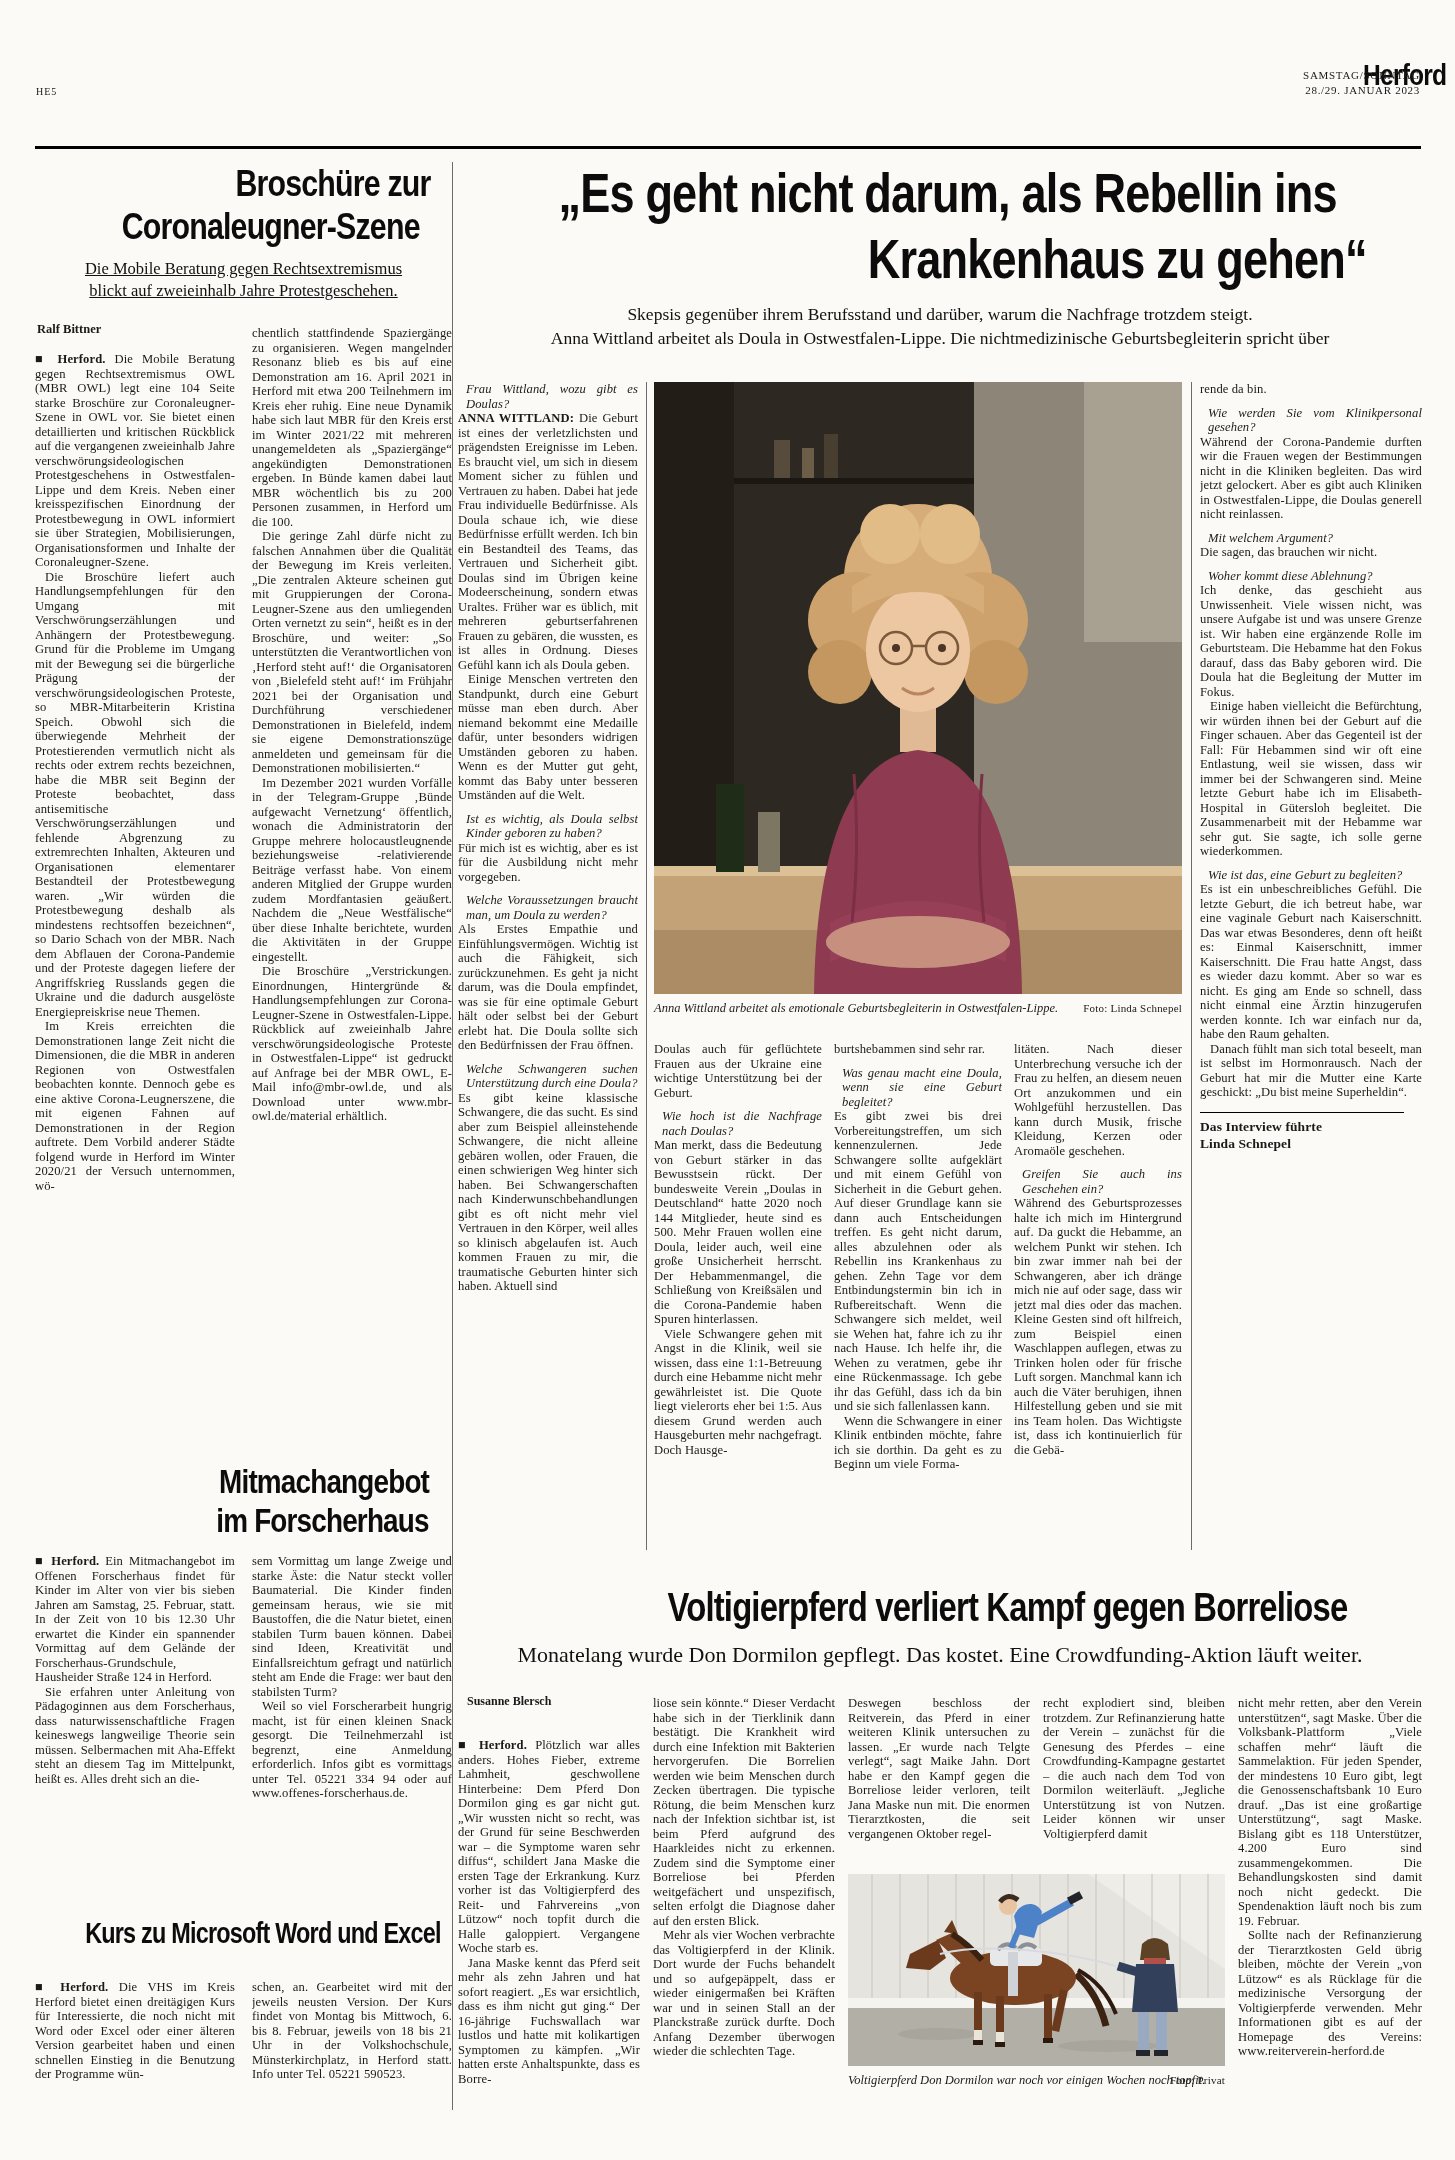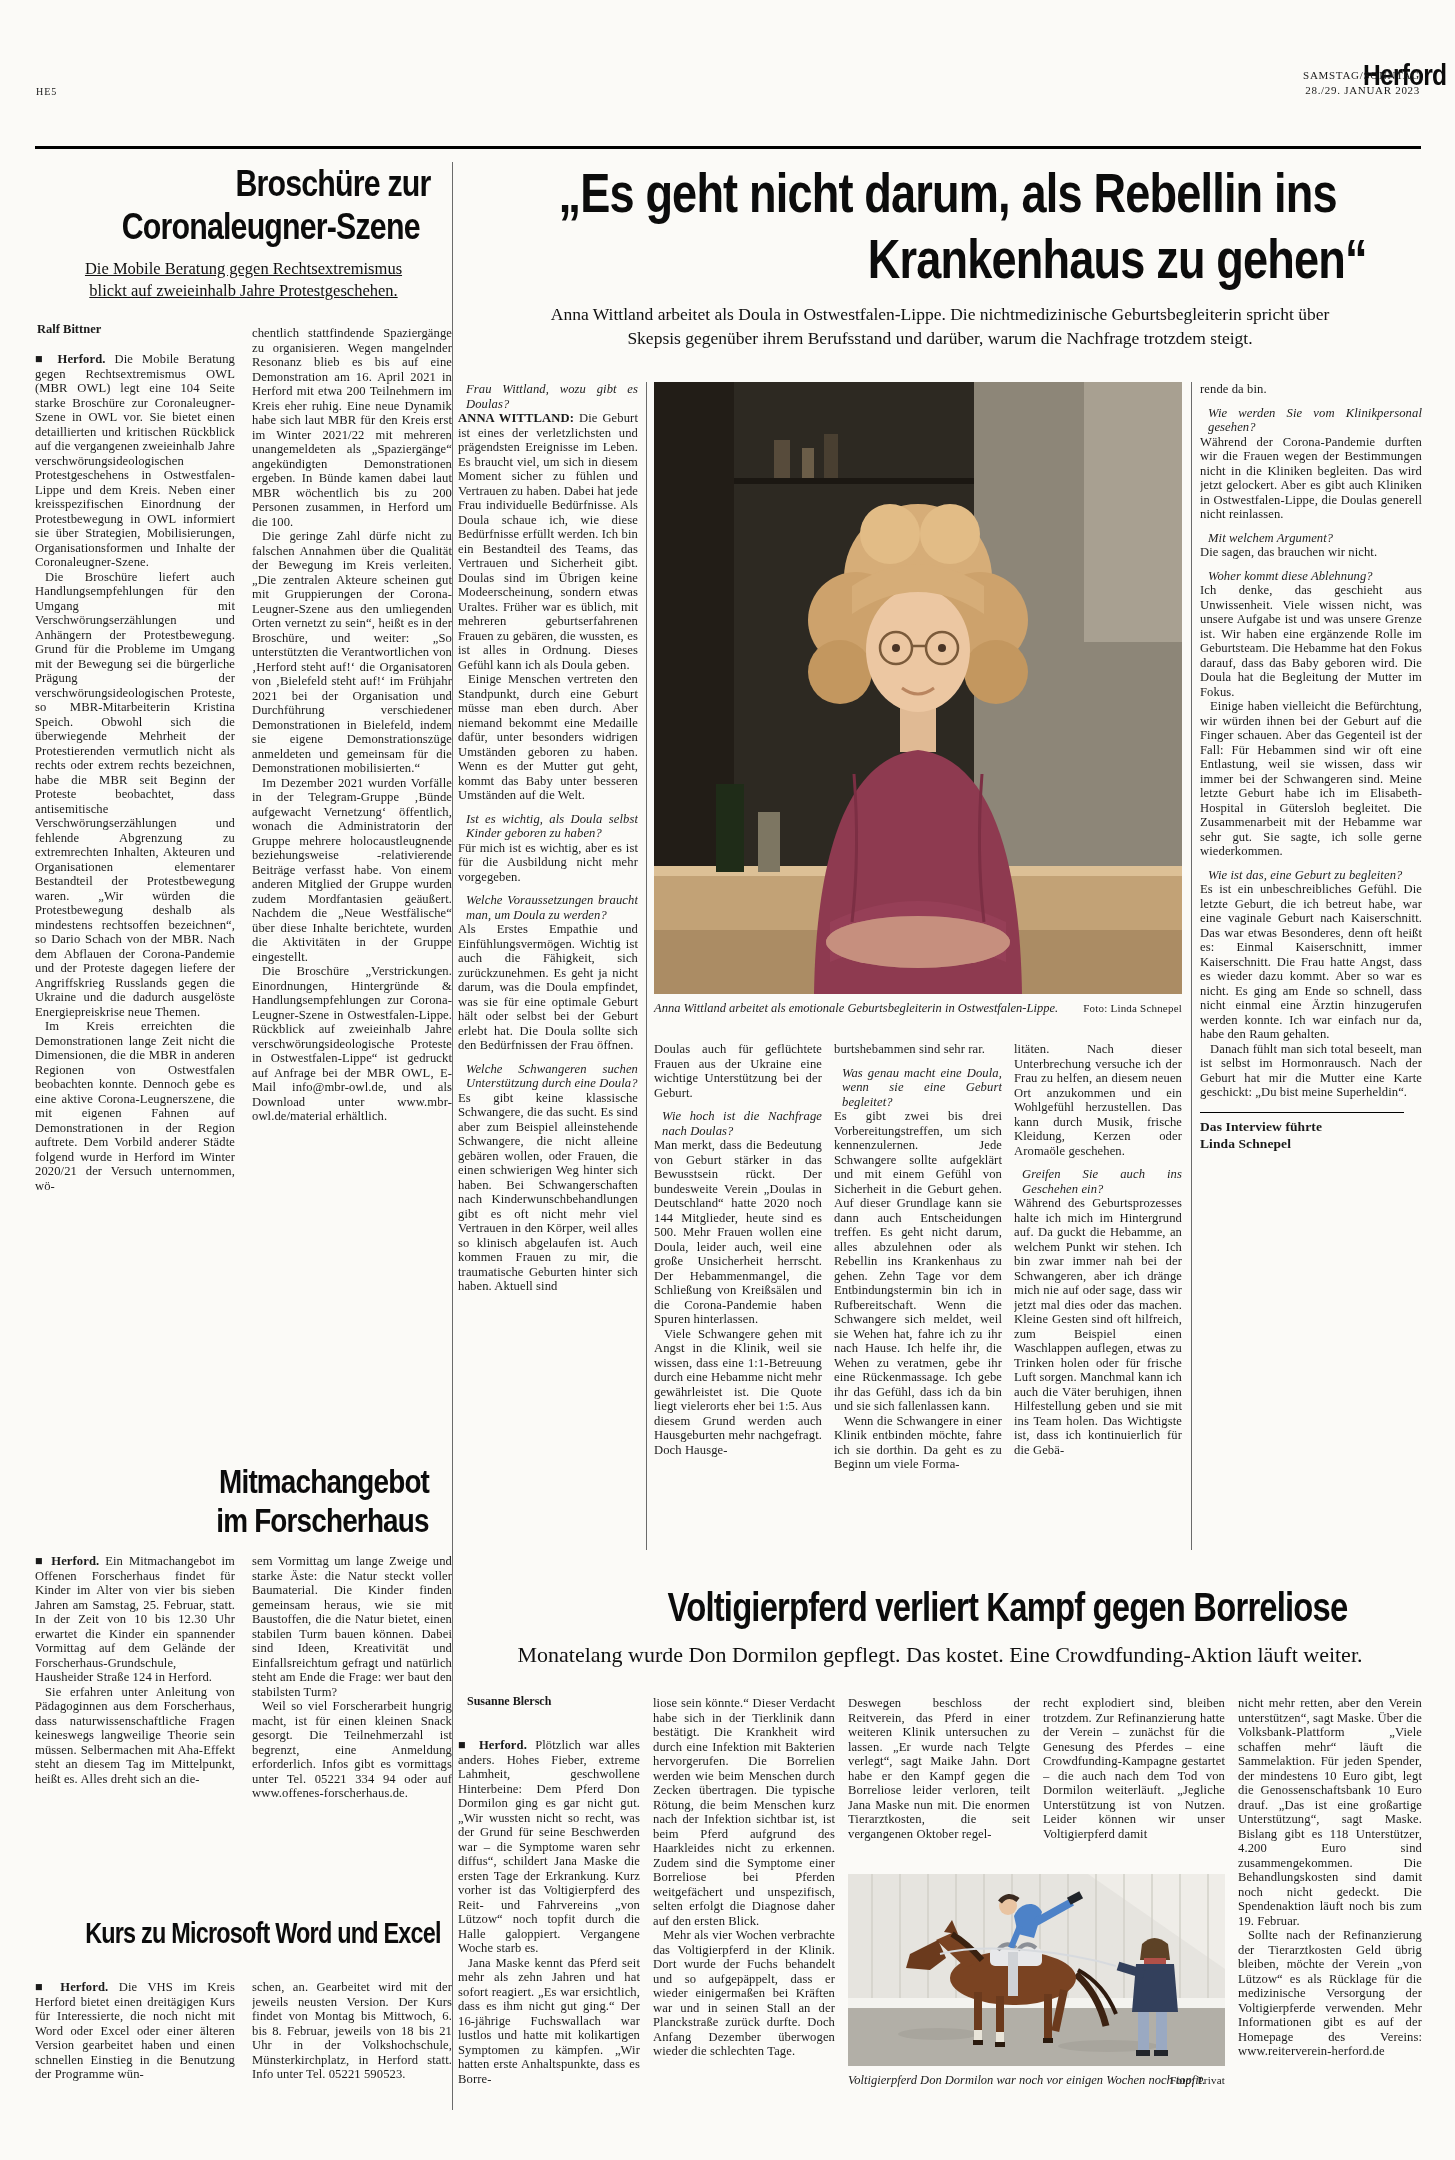--- a/index.html
+++ b/index.html
@@ -85,22 +85,22 @@
   <p class="ind">Die geringe Zahl dürfe nicht zu falschen Annahmen über die Qualität der Bewegung im Kreis verleiten. „Die zentralen Akteure scheinen gut mit Gruppierungen der Corona-Leugner-Szene aus den umliegenden Orten vernetzt zu sein“, heißt es in der Broschüre, und weiter: „So unterstützten die Verantwortlichen von ‚Herford steht auf!‘ die Organisatoren von ‚Bielefeld steht auf!‘ im Frühjahr 2021 bei der Organisation und Durchführung verschiedener Demonstrationen in Bielefeld, indem sie eigene Demonstrationszüge anmeldeten und gemeinsam für die Demonstrationen mobilisierten.“</p>
   <p class="ind">Im Dezember 2021 wurden Vorfälle in der Telegram-Gruppe ‚Bünde aufgewacht Vernetzung‘ öffentlich, wonach die Administratorin der Gruppe mehrere holocaustleugnende beziehungsweise -relativierende Beiträge verfasst habe. Von einem anderen Mitglied der Gruppe wurden zudem Mordfantasien geäußert. Nachdem die „Neue Westfälische“ über diese Inhalte berichtete, wurden die Aktivitäten in der Gruppe eingestellt.</p>
   <p class="ind">Die Broschüre „Verstrickungen. Einordnungen, Hintergründe &amp; Handlungsempfehlungen zur Corona-Leugner-Szene in Ostwestfalen-Lippe. Rückblick auf zweieinhalb Jahre verschwörungsideologische Proteste in Ostwestfalen-Lippe“ ist gedruckt auf Anfrage bei der MBR OWL, E-Mail info@mbr-owl.de, und als Download unter www.mbr-owl.de/material erhältlich.</p>
 </div>
 
 <div class="headline" style="left:458px;top:160px;width:964px;font-size:55px;line-height:66px;">
   <span class="squeeze">„Es geht nicht darum, als Rebellin ins</span><br>
   <span class="squeeze">Krankenhaus zu gehen“</span>
 </div>
 <div class="standfirst" style="left:458px;top:302px;width:964px;font-size:17.5px;line-height:24px;">
+  <div>Skepsis gegenüber ihrem Berufsstand und darüber, warum die Nachfrage trotzdem steigt.</div>
   <div>Anna Wittland arbeitet als Doula in Ostwestfalen-Lippe. Die nichtmedizinische Geburtsbegleiterin spricht über</div>
-  <div>Skepsis gegenüber ihrem Berufsstand und darüber, warum die Nachfrage trotzdem steigt.</div>
 </div>
 
 <div class="col" style="left:458px;top:382px;width:180px;height:1170px;">
   <p class="q" style="margin-top:0;">Frau Wittland, wozu gibt es Doulas?</p>
   <p><span class="speaker">ANNA WITTLAND:</span> <span>Die Geburt ist eines der verletzlichsten und prägendsten Ereignisse im Leben. Es braucht viel, um sich in diesem Moment sicher zu fühlen und Vertrauen zu haben. Dabei hat jede Frau individuelle Bedürfnisse. Als Doula schaue ich, wie diese Bedürfnisse erfüllt werden. Ich bin ein Bestandteil des Teams, das Vertrauen und Sicherheit gibt. Doulas sind im Übrigen keine Modeerscheinung, sondern etwas Uraltes. Früher war es üblich, mit mehreren geburtserfahrenen Frauen zu gebären, die wussten, es ist alles in Ordnung. Dieses Gefühl kann ich als Doula geben.</span></p>
   <p class="ind">Einige Menschen vertreten den Standpunkt, durch eine Geburt müsse man eben durch. Aber niemand bekommt eine Medaille dafür, unter besonders widrigen Umständen geboren zu haben. Wenn es der Mutter gut geht, kommt das Baby unter besseren Umständen auf die Welt.</p>
   <p class="q">Ist es wichtig, als Doula selbst Kinder geboren zu haben?</p>
   <p>Für mich ist es wichtig, aber es ist für die Ausbildung nicht mehr vorgegeben.</p>
   <p class="q">Welche Voraussetzungen braucht man, um Doula zu werden?</p>
   <p>Als Erstes Empathie und Einfühlungsvermögen. Wichtig ist auch die Fähigkeit, sich zurückzunehmen. Es geht ja nicht darum, was die Doula empfindet, was sie für eine optimale Geburt hält oder selbst bei der Geburt erlebt hat. Die Doula sollte sich den Bedürfnissen der Frau öffnen.</p>

